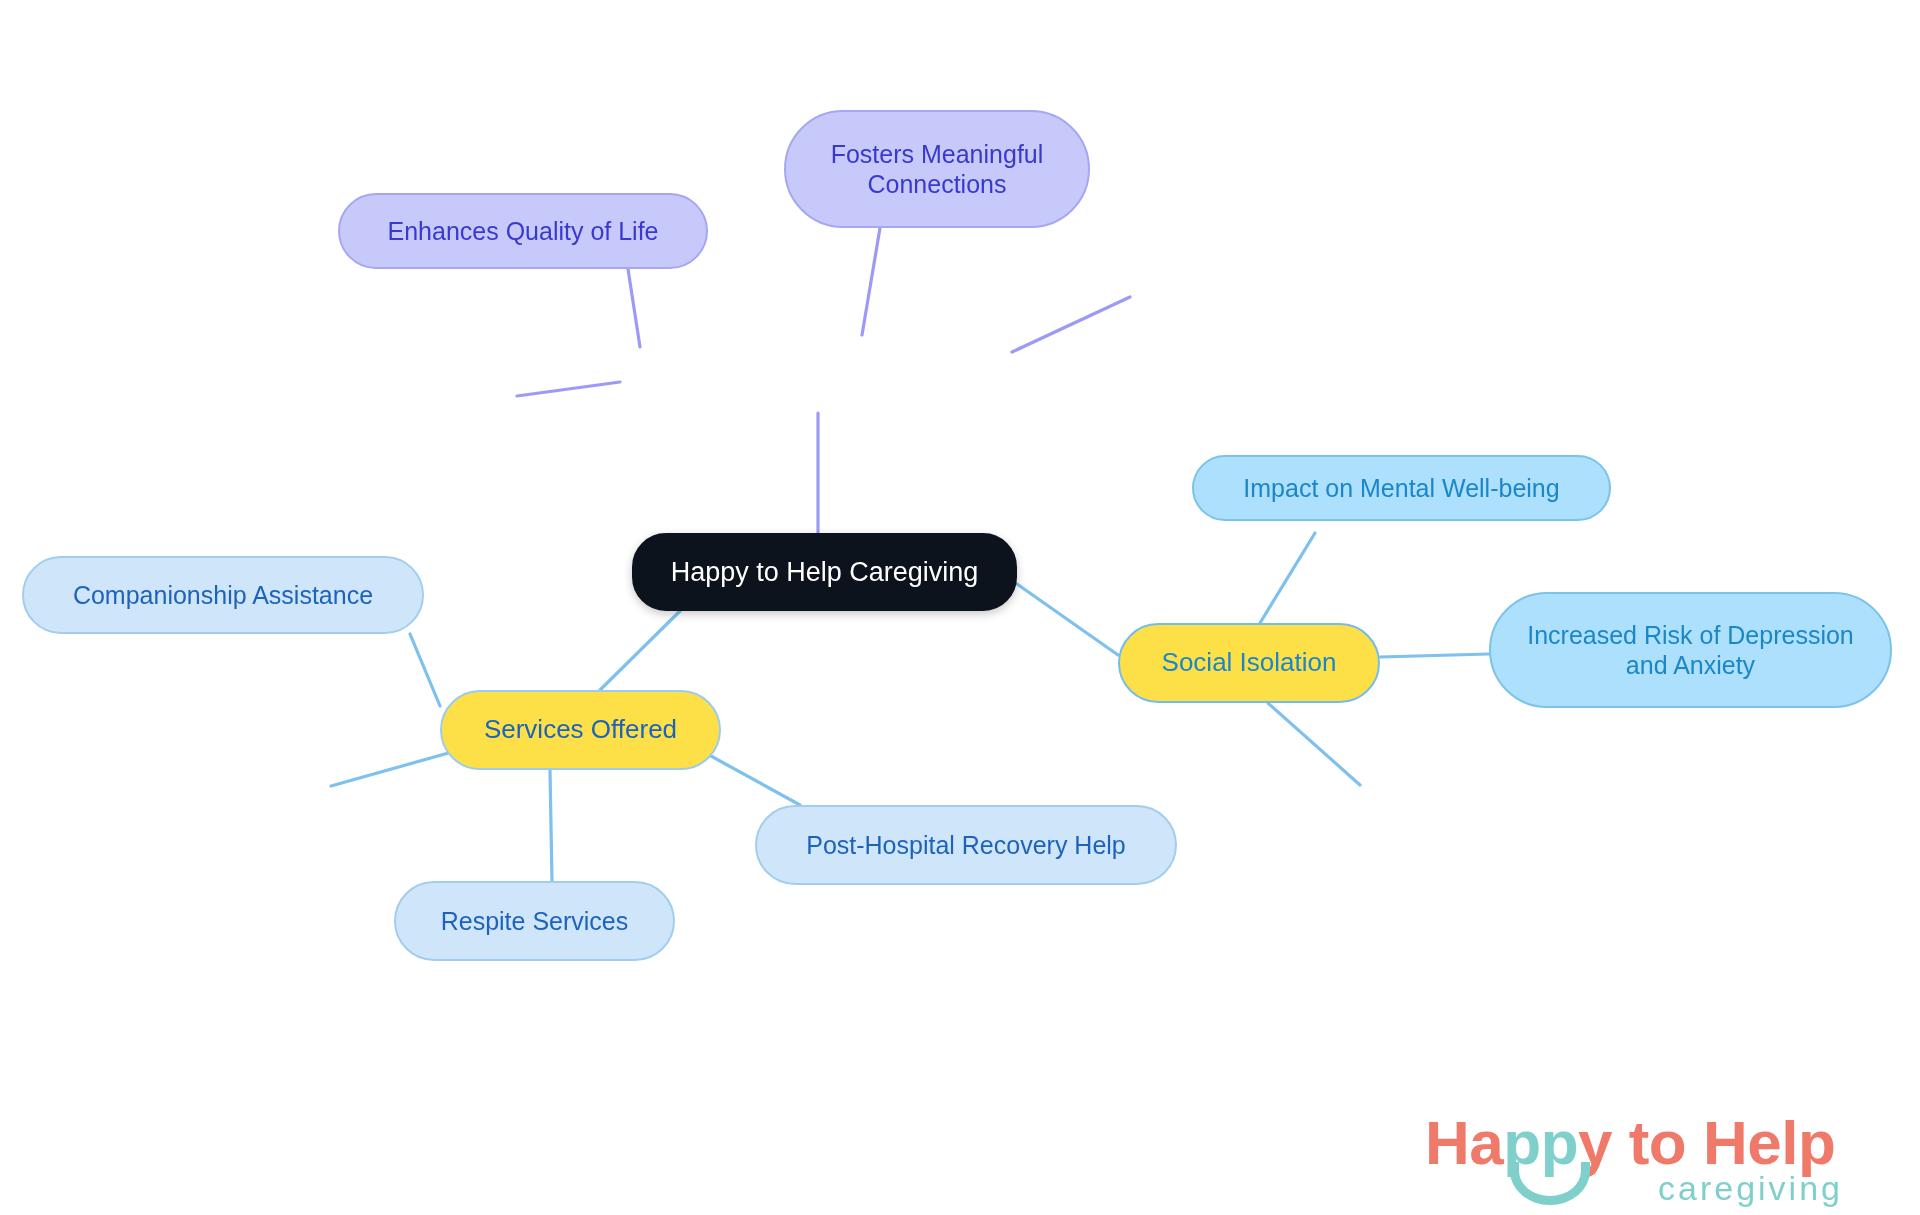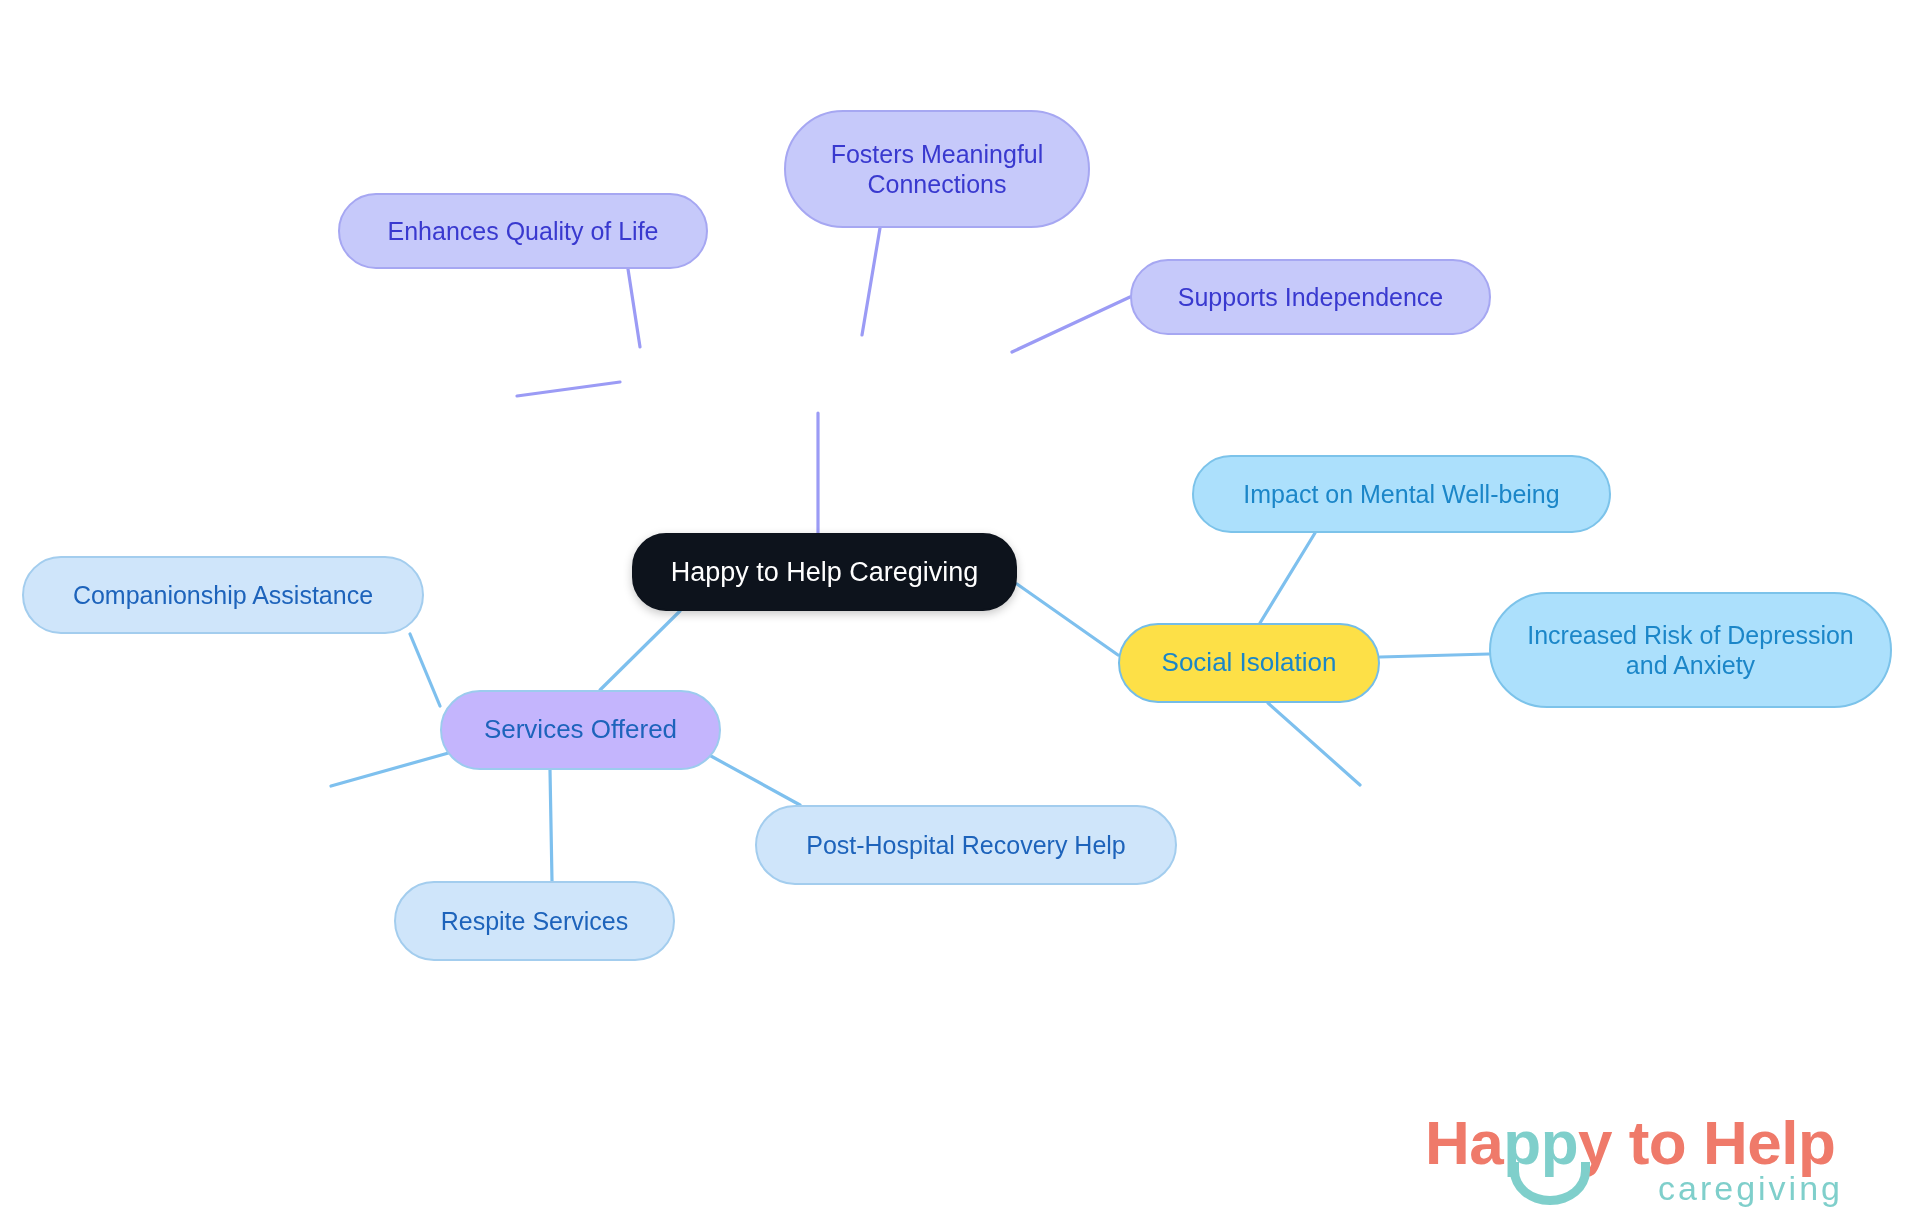--- a/index.html
+++ b/index.html
@@ -66,21 +66,21 @@
     color: #1b86c8;
     font-size: 26px;
   }
   .node.blue-leaf-dark {
     background: #ace0fc;
     border-color: #7cc3ea;
     color: #1b86c8;
     font-size: 25px;
   }
   .node.blue-branch-soft {
-    background: #c4b5fd;
+    background: #fde047;
     border-color: #9ccbee;
     color: #1d63bb;
     font-size: 26px;
   }
   .node.blue-leaf-soft {
     background: #cfe5fa;
     border-color: #a3cdee;
     color: #1d63bb;
     font-size: 25px;
   }
@@ -148,26 +148,25 @@
     </svg>
 
   <div class="node root" style="left: 632px; top: 533px; width: 385px; height: 78px;">Happy to Help Caregiving</div>
 
 
   <div class="node purple-leaf" style="left: 338px; top: 193px; width: 370px; height: 76px;">Enhances Quality of Life</div>
 
   <div class="node purple-leaf" style="left: 784px; top: 110px; width: 306px; height: 118px;">Fosters Meaningful
 Connections</div>
 
-  <div class="node purple-leaf" style="left: 1130px; top: 259px; width: 361px; height: 76px;">Supports Independence</div>
 
 
   <div class="node blue-branch-dark" style="left: 1118px; top: 623px; width: 262px; height: 80px;">Social Isolation</div>
 
-  <div class="node blue-leaf-dark" style="left: 1192px; top: 455px; width: 419px; height: 78px;">Impact on Mental Well-being</div>
+  <div class="node blue-leaf-dark" style="left: 1192px; top: 455px; width: 419px; height: 66px;">Impact on Mental Well-being</div>
 
   <div class="node blue-leaf-dark" style="left: 1489px; top: 592px; width: 403px; height: 116px;">Increased Risk of Depression
 and Anxiety</div>
 
 
   <div class="node blue-branch-soft" style="left: 440px; top: 690px; width: 281px; height: 80px;">Services Offered</div>
 
   <div class="node blue-leaf-soft" style="left: 22px; top: 556px; width: 402px; height: 78px;">Companionship Assistance</div>
 
 

